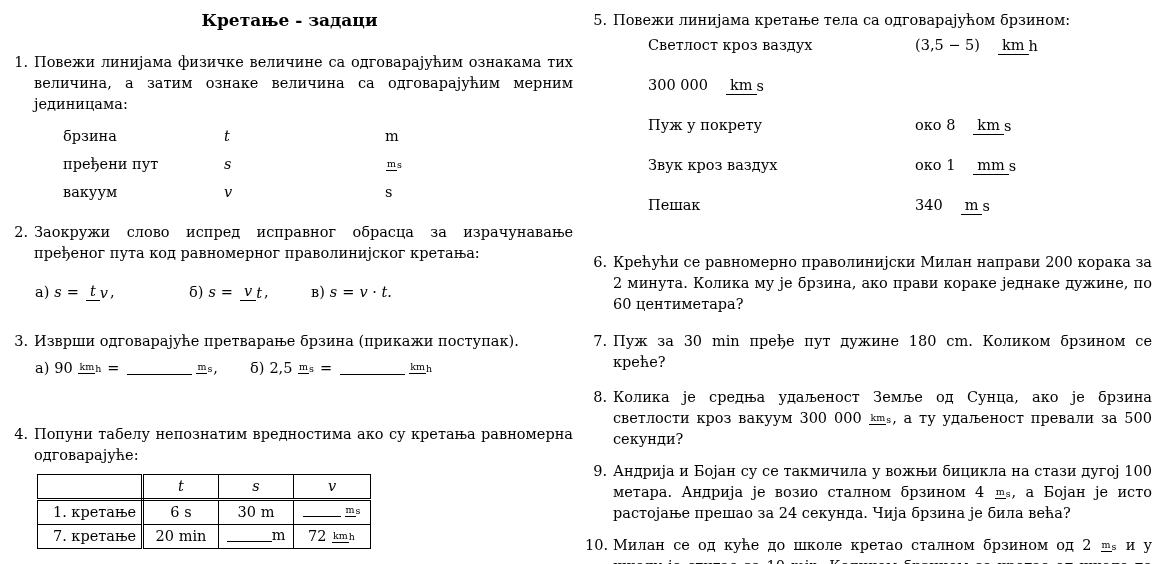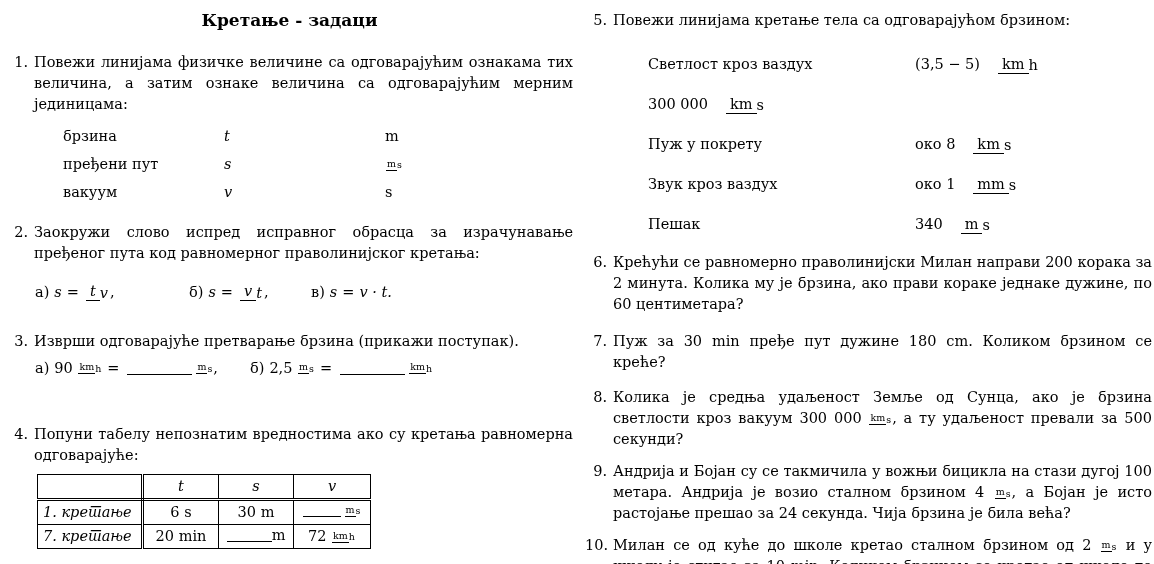--- a/index.html
+++ b/index.html
@@ -40,29 +40,29 @@
   .fopt{display:inline-flex;align-items:center;}
   .folabel{margin-right:5px;}
   .eq{margin:0 5px;}
   
   .conv{display:flex;align-items:center;margin-top:4px;min-height:24px;}
   .seg{display:inline-flex;align-items:center;}
   .seg-a{width:215px;margin-left:1px;}
   
   .dtable{border-collapse:collapse;margin:8px 0 0 3px;}
   .dtable th,.dtable td{border:1px solid #000;height:23px;padding:0 5px;text-align:center;font-weight:normal;font-size:14.5px;}
-  .dtable .c0{width:93px;text-align:left;border-right:3px double #000;font-style:italic;}
+  .dtable .c0{width:93px;text-align:right;border-right:3px double #000;}
   .dtable thead th{border-bottom:3px double #000;height:23px;}
   .dtable .ct{width:64px;}
   .dtable .cs{width:64px;}
   .dtable .cv{width:66px;}
   .cellflex{display:inline-flex;align-items:center;justify-content:center;}
   
   .pairs{margin-top:4px;}
-  .prow{display:flex;align-items:flex-end;min-height:40px;padding-left:35px;}
+  .prow{display:flex;align-items:flex-start;min-height:40px;padding-left:35px;}
   .pleft{flex:none;width:267px;}
   .pright{display:inline-flex;align-items:center;gap:16px;}
   
   .p2{margin-top:16px;}
   .p3{margin-top:17px;}
   .p4{margin-top:44px;}
   .p6{margin-top:17px;}
   .p7{margin-top:16px;}
   .p8{margin-top:14px;}
   .p9{margin-top:11px;}

